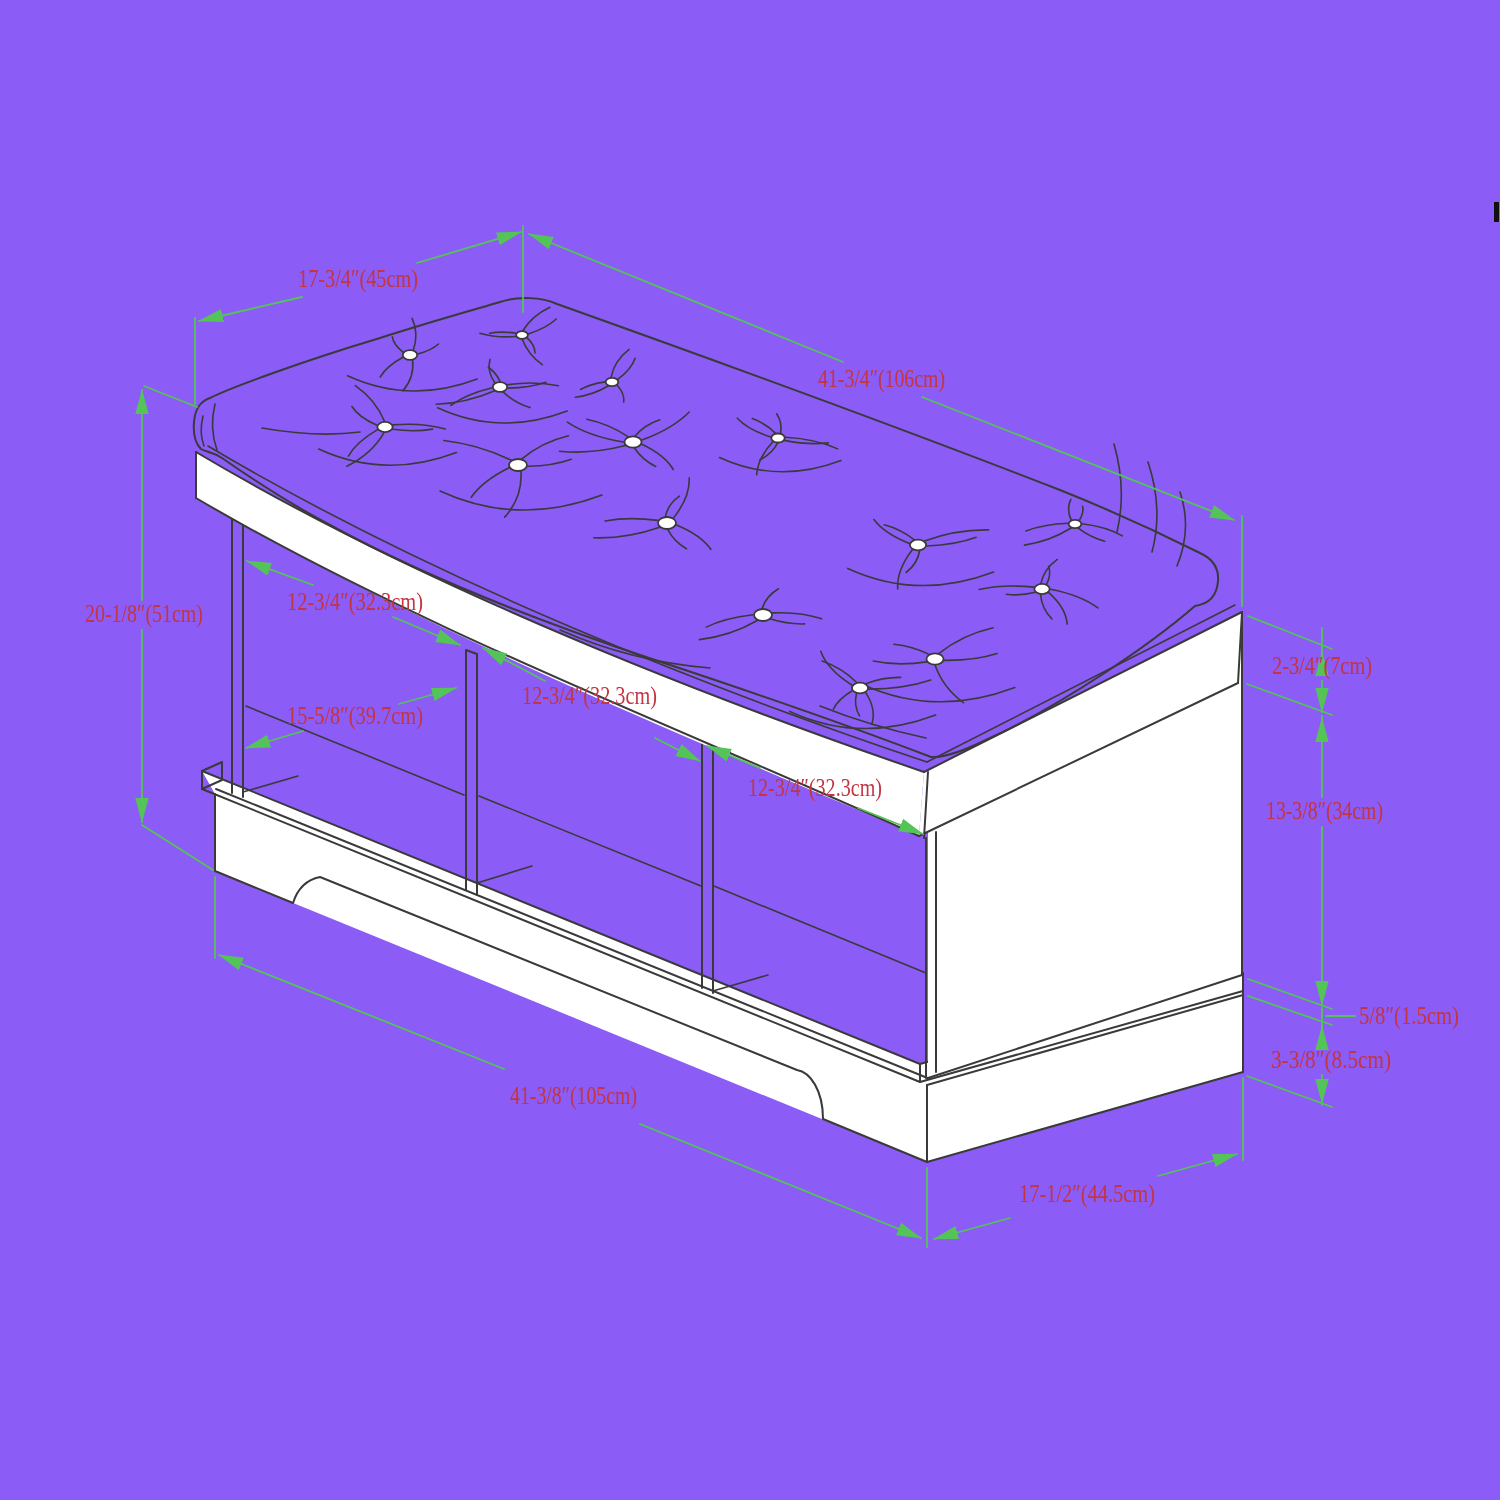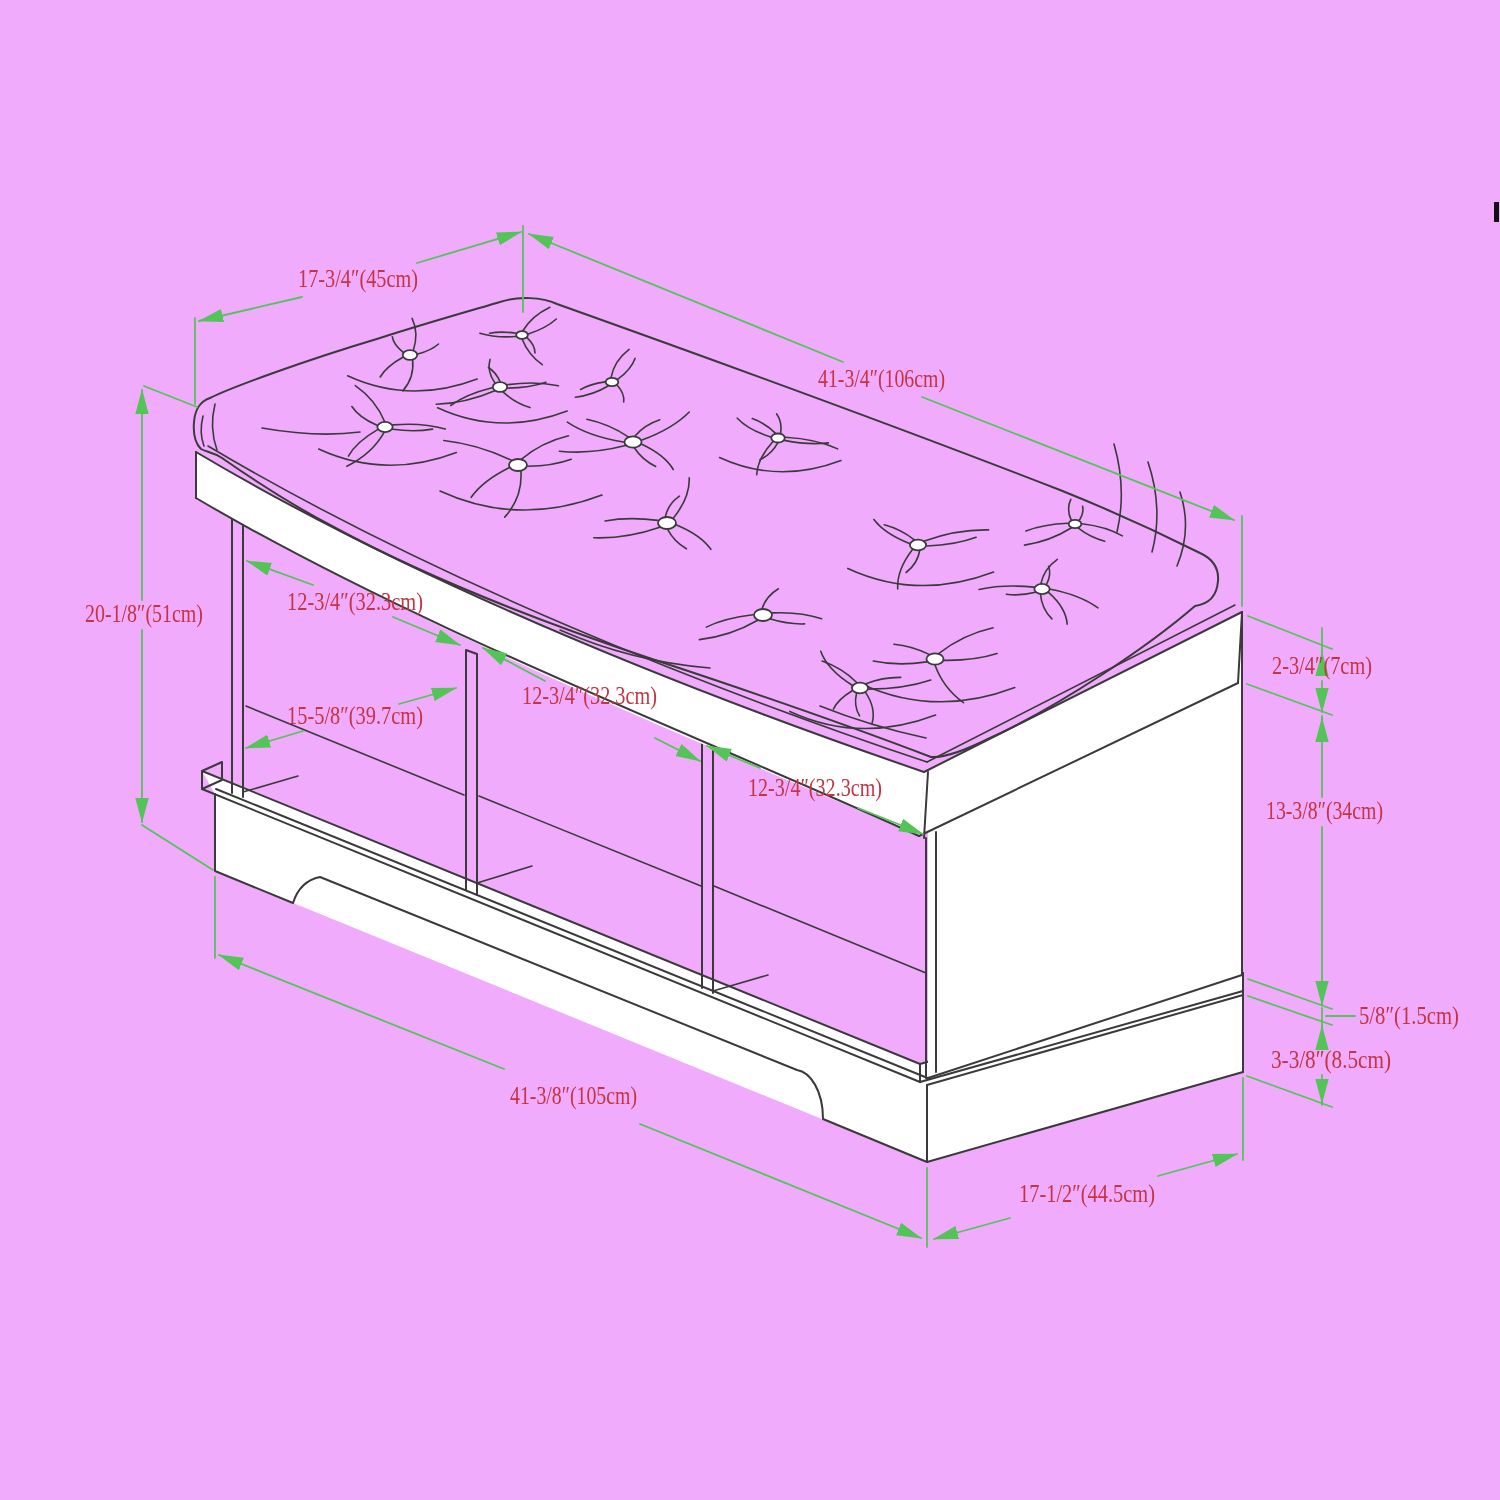--- a/index.html
+++ b/index.html
@@ -1,16 +1,16 @@
 <!DOCTYPE html>
 <html><head>
 <meta charset="utf-8">
 <style>
   html,body{margin:0;padding:0;background:#ffffff;}
-  .stage{width:1500px;height:1500px;position:relative;background:#f0abfc;overflow:hidden;}
+  .stage{width:1500px;height:1500px;position:relative;background:#8b5cf6;overflow:hidden;}
   svg{position:absolute;left:0;top:0;}
   .blk{fill:none;stroke:#3a3a3a;stroke-width:2;stroke-linecap:round;stroke-linejoin:round;}
   .blk-thin{fill:none;stroke:#3a3a3a;stroke-width:1.6;stroke-linecap:round;}
   .wfill{fill:#ffffff;stroke:none;}
   .dim{fill:none;stroke-width:1.8;stroke-linecap:round;}
   .dimlabel{font-family:"Liberation Serif","DejaVu Serif",serif;font-size:25px;}
 </style>
 </head>
 <body>
 

